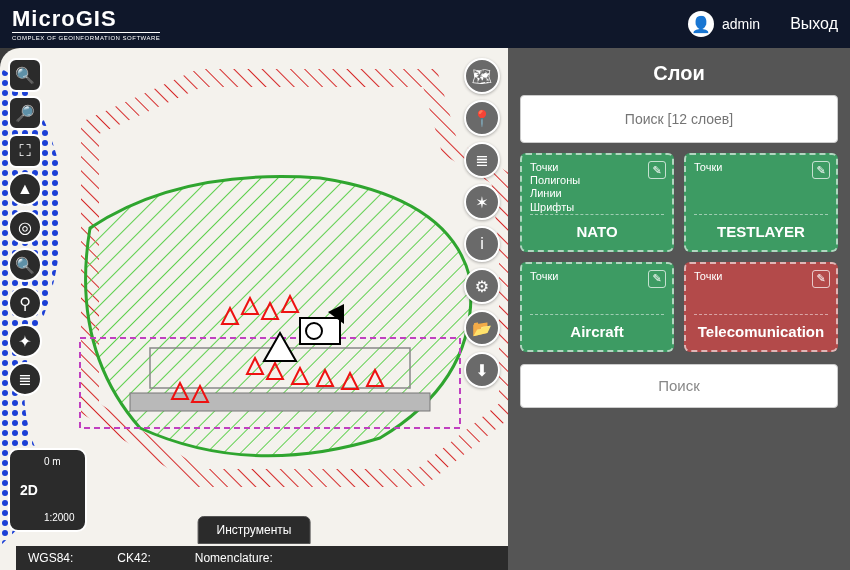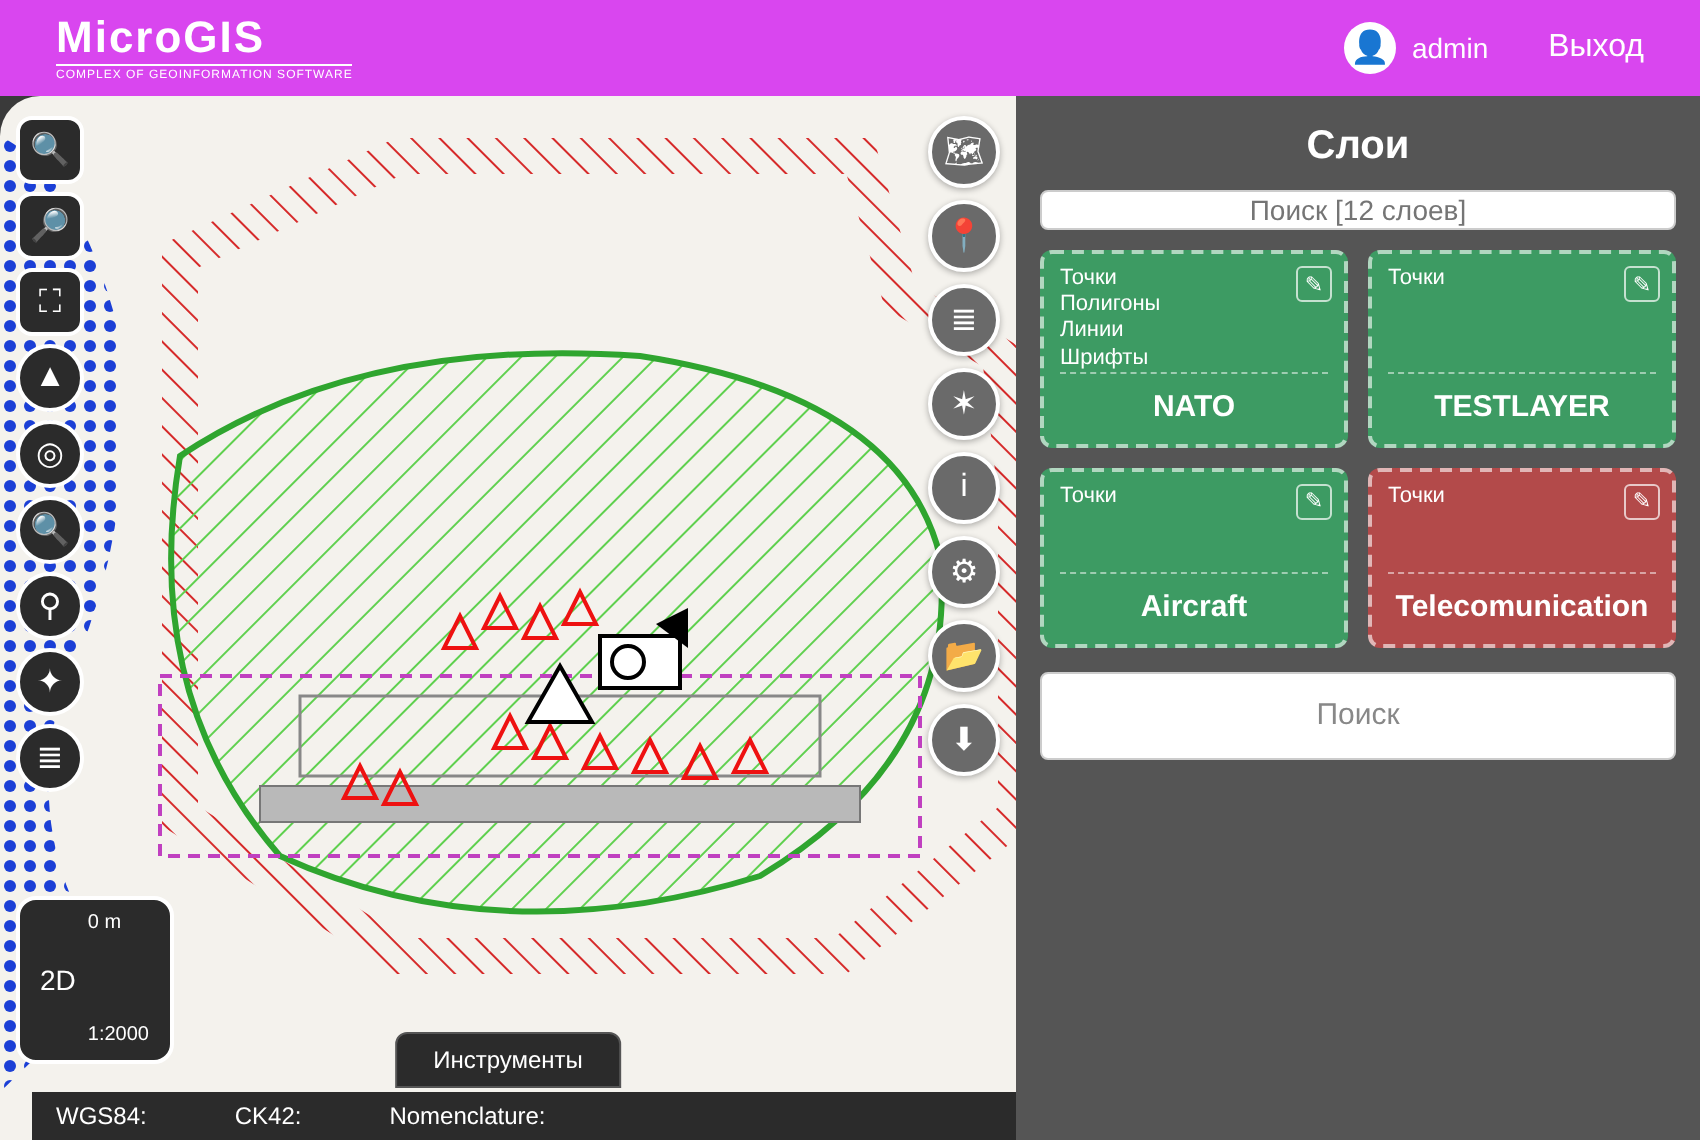--- a/index.html
+++ b/index.html
@@ -1,43 +1,43 @@
 <!DOCTYPE html>
 <html><head>
 <meta charset="utf-8">
 <style>
 * { box-sizing: border-box; margin: 0; padding: 0; font-family: Arial, sans-serif; }
 html, body { width: 850px; height: 570px; overflow: hidden; }
 .app { width: 850px; height: 570px; display: flex; flex-direction: column; background: #3a3a3a; }
-.header { height: 48px; background: #d946ef; display: flex; align-items: center; padding: 0 28px; color: #fff; }
+.header { height: 48px; background: #0f172a; display: flex; align-items: center; padding: 0 12px; color: #fff; }
 .logo { display: flex; flex-direction: column; line-height: 1; }
 .logo-main { font-size: 22px; font-weight: bold; letter-spacing: 1px; }
 .logo-sub { font-size: 6px; letter-spacing: 0.5px; border-top: 1px solid #fff; padding-top: 2px; margin-top: 2px; }
 .header-spacer { flex: 1; }
 .user { display: flex; align-items: center; gap: 8px; margin-right: 30px; }
 .avatar { width: 26px; height: 26px; border-radius: 50%; background: #fff; display: flex; align-items: center; justify-content: center; font-size: 16px; }
 .user-name { font-size: 14px; }
 .exit { font-size: 16px; cursor: pointer; }
 .body { flex: 1; display: flex; position: relative; }
 .map-area { width: 508px; height: 100%; background: #f4f2ed; position: relative; overflow: hidden; border-top-left-radius: 20px; }
 .map-svg { position: absolute; inset: 0; }
 .left-tools { position: absolute; left: 8px; top: 10px; display: flex; flex-direction: column; gap: 4px; z-index: 10; }
 .tool-btn { width: 34px; height: 34px; border-radius: 50%; background: #2b2b2b; border: 2px solid #fff; display: flex; align-items: center; justify-content: center; color: #fff; cursor: pointer; font-size: 16px; }
 .tool-btn.sq { border-radius: 8px; }
 .right-tools { position: absolute; right: 8px; top: 10px; display: flex; flex-direction: column; gap: 6px; z-index: 10; }
 .rtool { width: 36px; height: 36px; border-radius: 50%; background: #6a6a6a; border: 2px solid #fff; display: flex; align-items: center; justify-content: center; color: #fff; cursor: pointer; font-size: 16px; box-shadow: 0 1px 3px rgba(0,0,0,.3); }
 .scale-box { position: absolute; left: 8px; bottom: 38px; background: #2b2b2b; border: 2px solid #fff; border-radius: 10px; color: #fff; padding: 6px 10px; font-size: 11px; display: flex; align-items: center; gap: 6px; z-index: 10; }
-.scale-dim { font-weight: normal; font-size: 14px; }
+.scale-dim { font-weight: bold; font-size: 14px; }
 .scale-vals { display: flex; flex-direction: column; font-size: 10px; line-height: 1.2; gap: 44px; }
 .tools-pill { position: absolute; left: 50%; transform: translateX(-50%); bottom: 26px; background: #2b2b2b; border: 1px solid #555; border-radius: 6px 6px 0 0; color: #fff; padding: 6px 18px; font-size: 12px; z-index: 10; cursor: pointer; text-align: center; }
 .statusbar { position: absolute; left: 16px; right: 0; bottom: 0; height: 24px; background: #2b2b2b; color: #fff; font-size: 12px; display: flex; align-items: center; gap: 40px; padding: 0 12px; z-index: 9; }
 .status-item { display: flex; gap: 4px; }
 .panel { flex: 1; background: #555; color: #fff; display: flex; flex-direction: column; padding: 8px 12px; }
 .panel-title { text-align: center; font-size: 20px; font-weight: bold; margin: 6px 0 10px; }
-.search-input { width: 100%; height: 20px; border-radius: 4px; border: 1px solid #ccc; background: #fff; text-align: center; color: #999; font-size: 14px; margin-bottom: 10px; }
+.search-input { width: 100%; height: 48px; border-radius: 4px; border: 1px solid #ccc; background: #fff; text-align: center; color: #999; font-size: 14px; margin-bottom: 10px; }
 .cards { display: grid; grid-template-columns: 1fr 1fr; gap: 10px; margin-bottom: 12px; }
 .card { border-radius: 6px; padding: 6px 8px 10px; position: relative; min-height: 90px; display: flex; flex-direction: column; border: 2px dashed rgba(255,255,255,.6); }
 .card.green { background: #3d9b63; }
 .card.red { background: #b34a4a; }
 .card-tags { font-size: 11px; line-height: 1.2; color: #fff; }
 .card-title { margin-top: auto; text-align: center; font-weight: bold; font-size: 15px; padding-top: 8px; border-top: 1px dashed rgba(255,255,255,.5); }
 .card-edit { position: absolute; right: 6px; top: 6px; width: 18px; height: 18px; border: 1px solid rgba(255,255,255,.7); border-radius: 3px; display: flex; align-items: center; justify-content: center; font-size: 11px; color: #fff; cursor: pointer; }
 .search-btn { width: 100%; height: 44px; border-radius: 4px; background: #fff; color: #888; font-size: 15px; border: 1px solid #ccc; cursor: pointer; }
 </style>
 </head>

